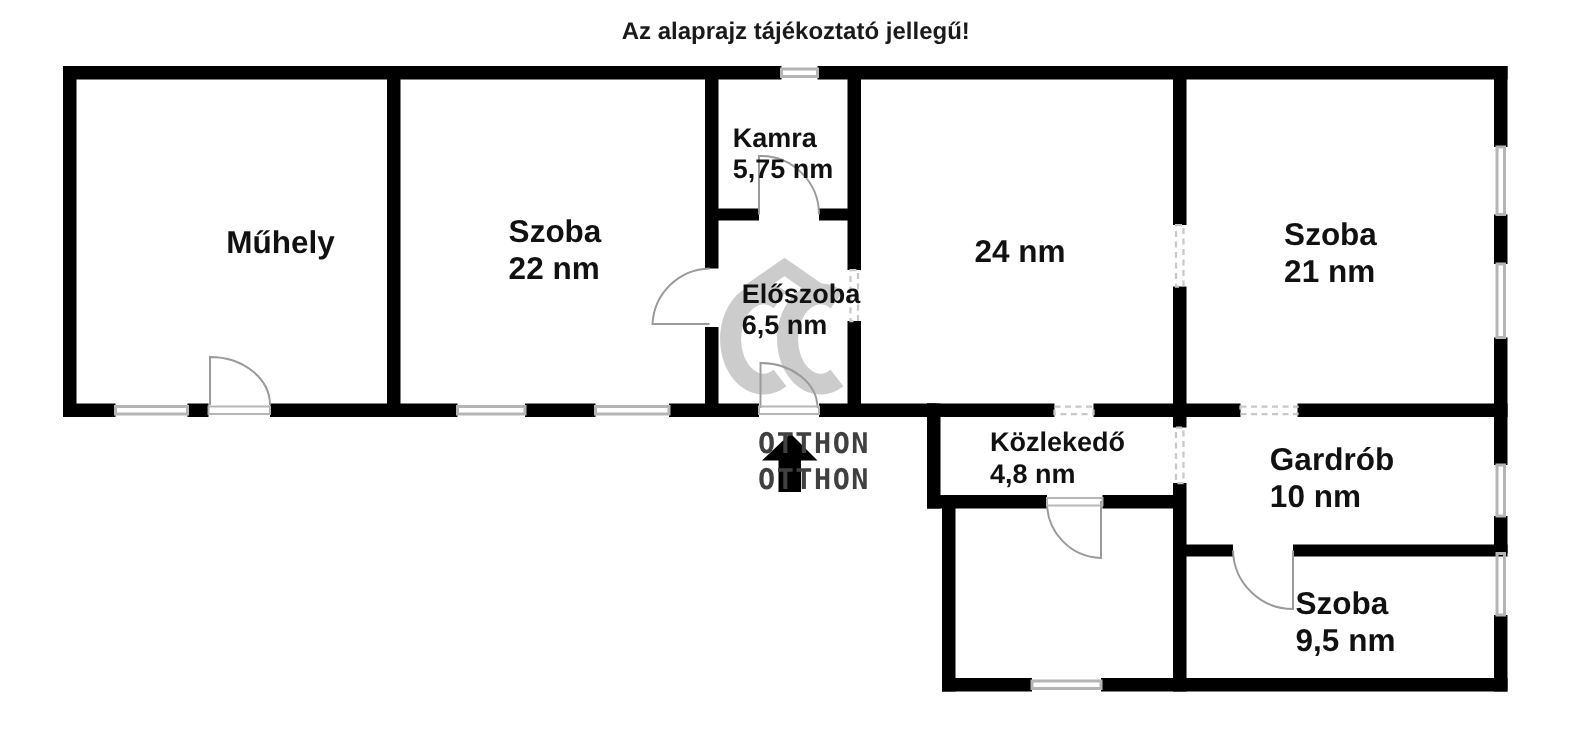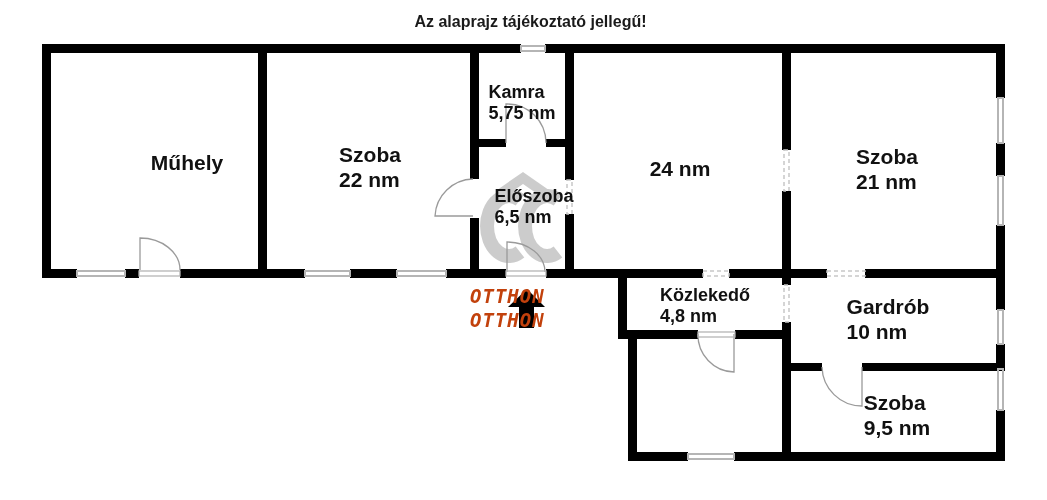--- a/index.html
+++ b/index.html
@@ -6,23 +6,23 @@
   body { width:1047px; height:500px; position:relative; overflow:hidden;
          font-family:"Liberation Sans", "DejaVu Sans", sans-serif; }
   #plan { position:absolute; left:0; top:0; }
   .notice { position:absolute; left:0; width:841px; top:13px; text-align:center;
             padding-left:220px; box-sizing:border-box;
             font-size:16px; font-weight:bold; color:#1a1a1a; }
   .label { position:absolute; text-align:left; font-weight:bold; color:#111;
            line-height:1.18; white-space:nowrap; transform:translate(-50%,-50%); }
   .label.big { font-size:21px; }
   .label.mid { font-size:18px; }
-  .watermark { position:absolute; color:#c2410c; font-weight:bold;
+  .watermark { position:absolute; color:#404040; font-weight:bold;
                font-family:"DejaVu Sans Mono","Liberation Mono",monospace;
-               text-align:left; letter-spacing:1px;font-style:italic; }
+               text-align:right; letter-spacing:1px; }
 </style>
 </head>
 <body>
 
 <svg id="plan" width="1047" height="500" viewBox="0 0 1047 500" xmlns="http://www.w3.org/2000/svg">
 
   <g fill="none" stroke="#c4c4c4" stroke-width="14" opacity="0.85">
     <path d="M520 252 a22 30 0 1 1 0 -52"></path>
     <path d="M558 252 a22 30 0 1 1 0 -52"></path>
     <path d="M500 194 L523 178 L546 194" stroke-width="10"></path>

